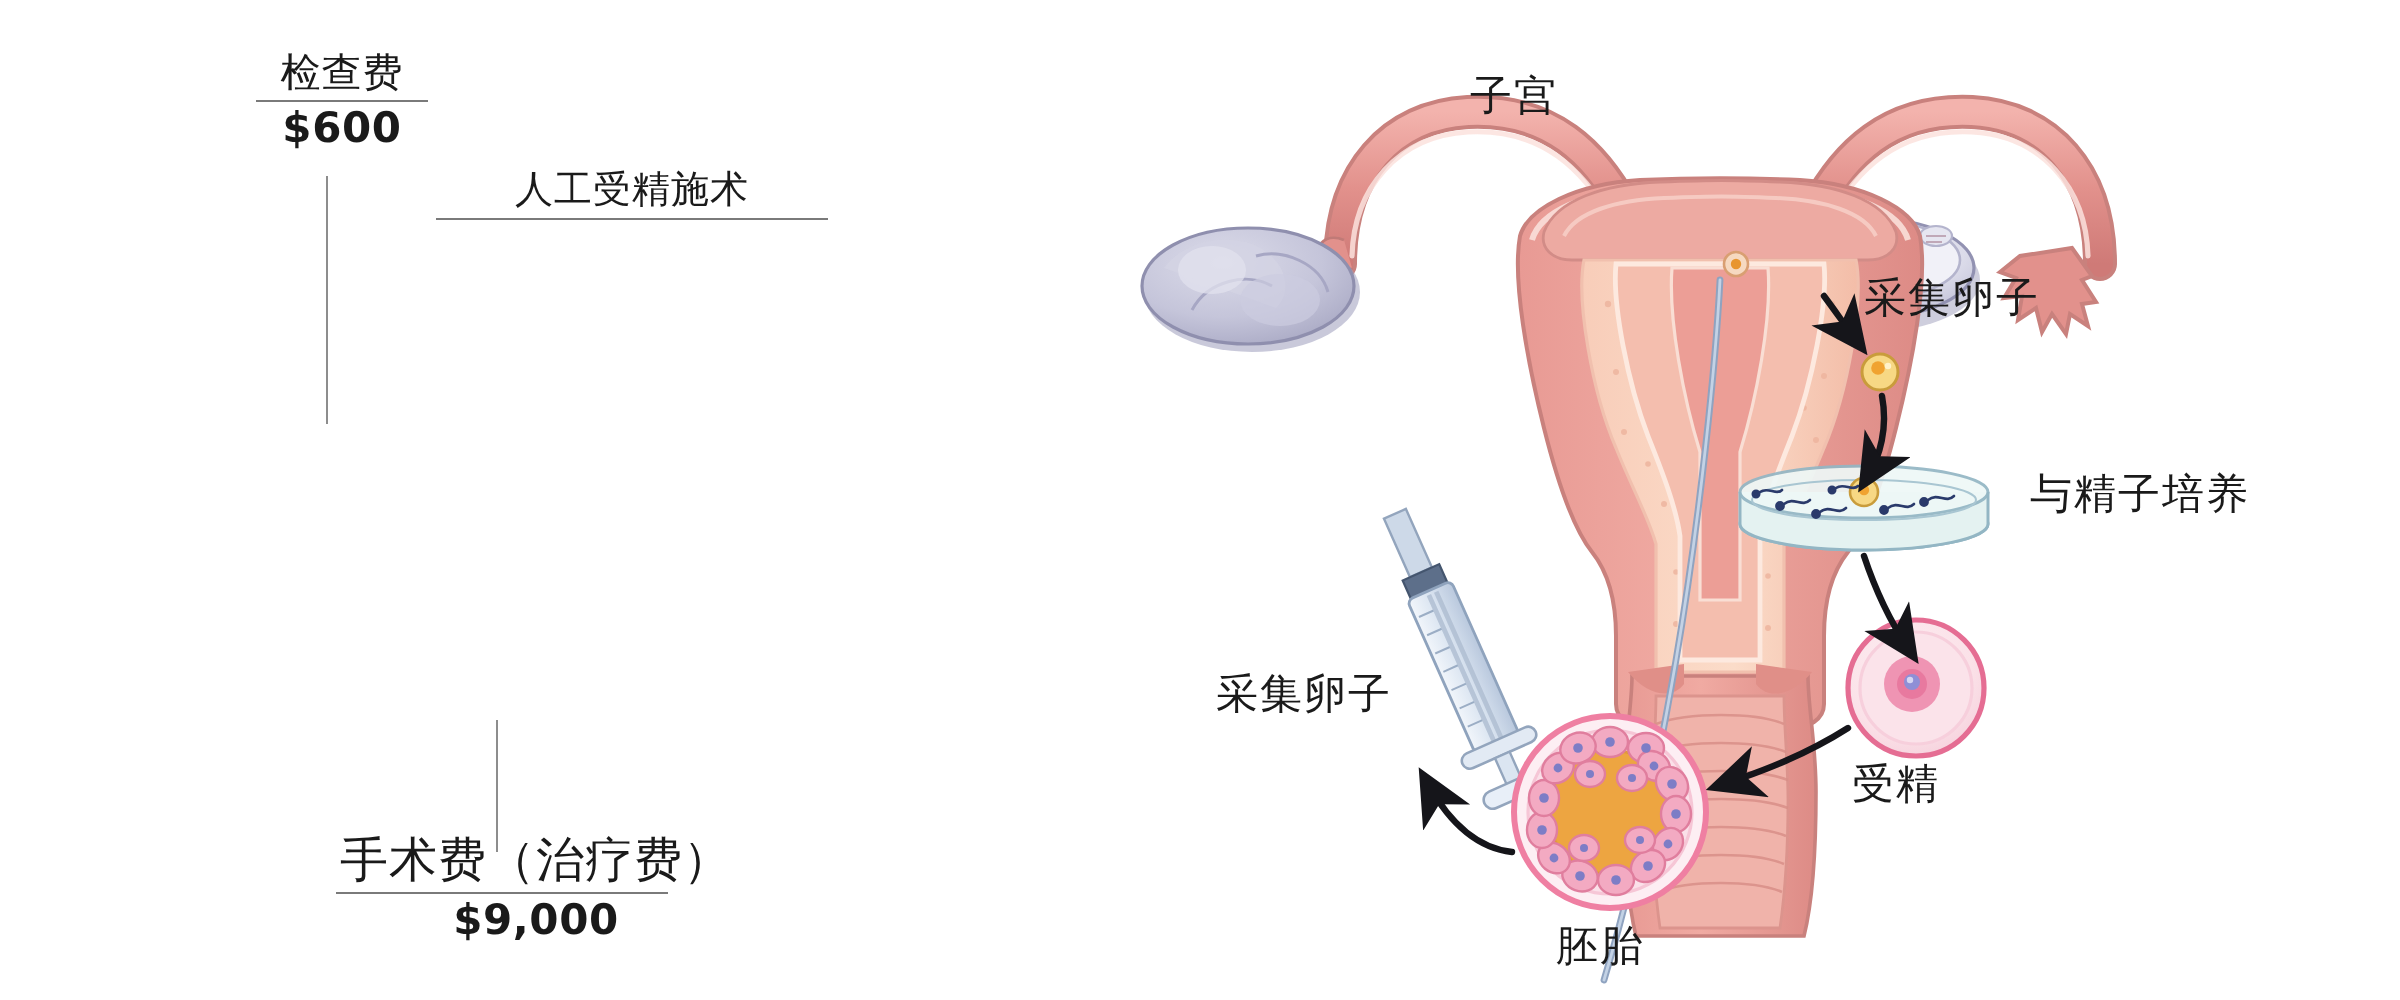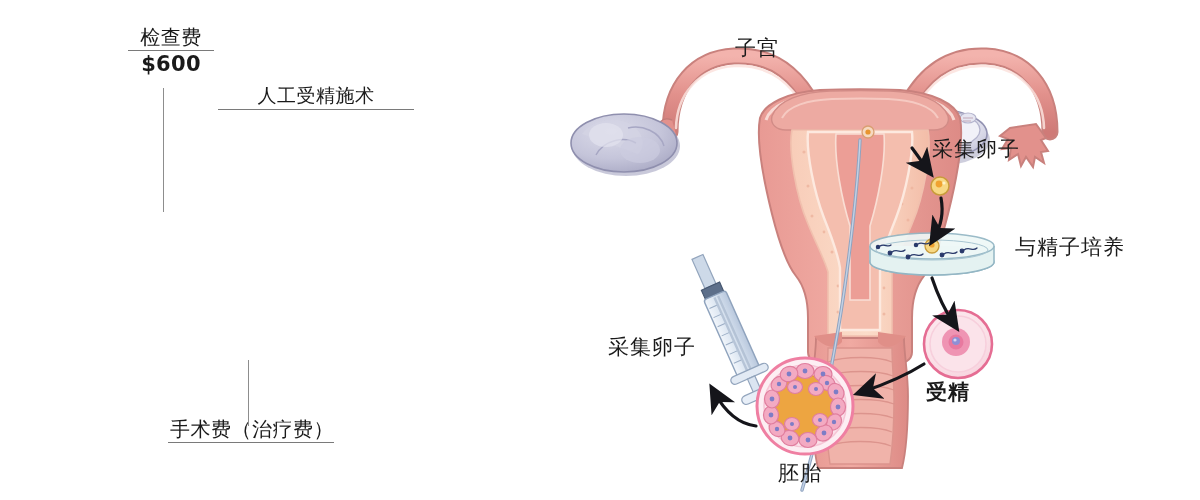--- a/index.html
+++ b/index.html
@@ -18,21 +18,21 @@
   .co-exam{left:128px;top:26px;}
   .co-exam .ttl{font-size:20px;}
   .co-exam .rule{width:86px;margin-left:auto;margin-right:auto;}
 
   .co-stay{left:218px;top:86px;}
   .co-stay .ttl{font-size:19px;}
   .co-stay .rule{width:196px;}
   .co-stay .val{font-size:19px;font-family:"Liberation Serif",serif;font-weight:400;}
 
   .co-surg{left:168px;top:418px;}
-  .co-surg .ttl{font-size:20px;}
+  .co-surg .ttl{font-size:24px;}
   .co-surg .rule{width:166px;}
 
   .leader{position:absolute;width:1px;background:#8d8d8d;}
   .lead-exam{left:163px;top:88px;height:124px;}
   .lead-surg{left:248px;top:360px;height:66px;}
 
   .donut-wrap{position:absolute;left:128px;top:155px;width:240px;height:240px;}
   .donut-shadow{position:absolute;left:8px;top:8px;width:226px;height:226px;border-radius:50%;
      background:radial-gradient(circle at 50% 50%, rgba(120,150,110,.55) 66%, rgba(120,150,110,0) 72%);
      filter:blur(2px);}
@@ -60,21 +60,21 @@
      display:flex;align-items:center;justify-content:center;}
   .hub-label{font-size:19px;color:#1b1b1b;letter-spacing:.5px;white-space:nowrap;
      text-shadow:0 1px 0 rgba(255,255,255,.9);}
 
   
   .ivf-pane{position:absolute;left:520px;top:0;width:680px;height:402px;}
   .ivf-lab{position:absolute;white-space:nowrap;font-size:21px;color:#1a1a1a;letter-spacing:1px;}
   .lab-uterus{left:215px;top:34px;}
   .lab-retrieve{left:412px;top:135px;}
   .lab-culture{left:495px;top:233px;}
-  .lab-fert{left:406px;top:378px;font-weight:bold;}
+  .lab-fert{left:406px;top:378px;}
   .lab-embryo{left:258px;top:459px;}
   .lab-transfer{left:88px;top:333px;}
 
   svg.ivfsvg{position:absolute;left:0;top:0;width:680px;height:500px;}
 </style>
 </head>
 <body>
 
 <div class="page">
 
@@ -88,20 +88,21 @@
     <div class="leader lead-exam"></div>
 
     <div class="callout co-stay">
       <div class="ttl">人工受精施术</div>
       <div class="rule"></div>
     </div>
 
     <div class="callout co-surg">
       <div class="ttl">手术费（治疗费）</div>
       <div class="rule"></div>
+      <div class="val">$9,000</div>
     </div>
     <div class="leader lead-surg"></div>
 
   </div>
 
   <div class="ivf-pane">
 
     <svg class="ivfsvg" viewBox="0 0 680 500">
       <defs>
         <linearGradient id="gTube" x1="0" y1="0" x2="0" y2="1">

